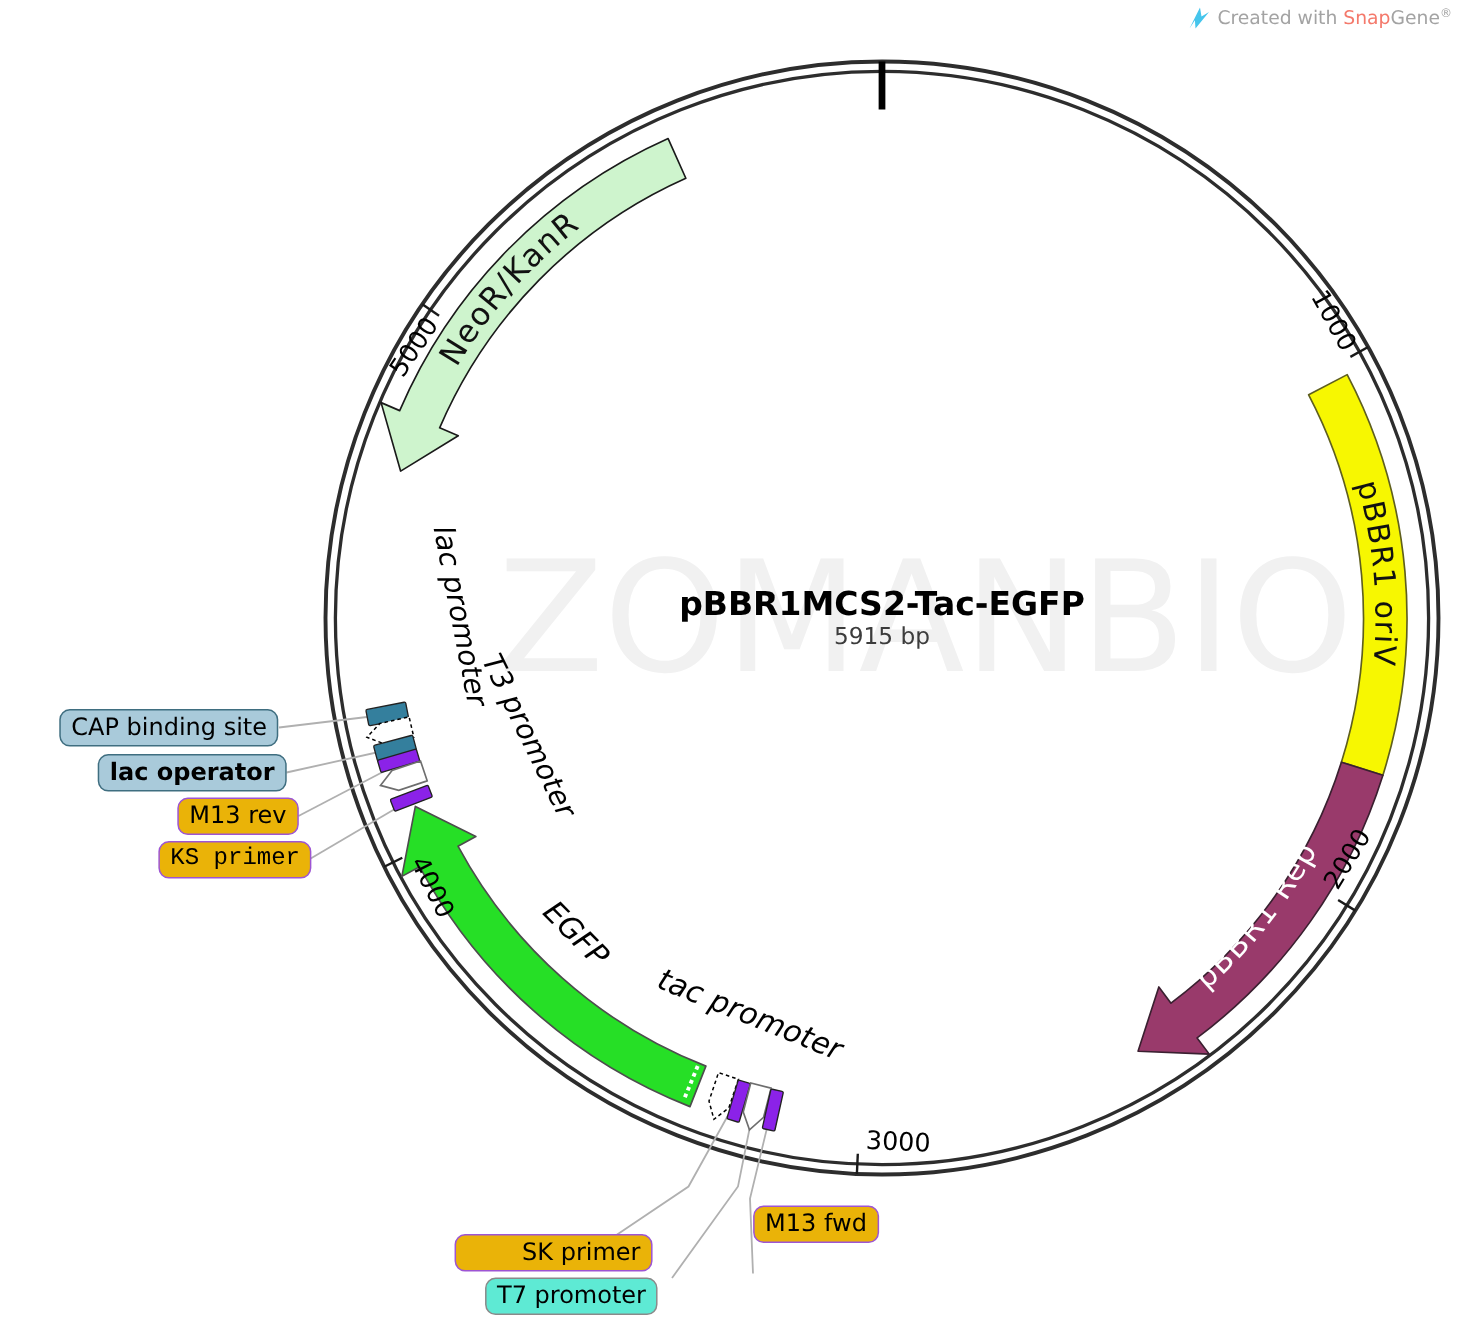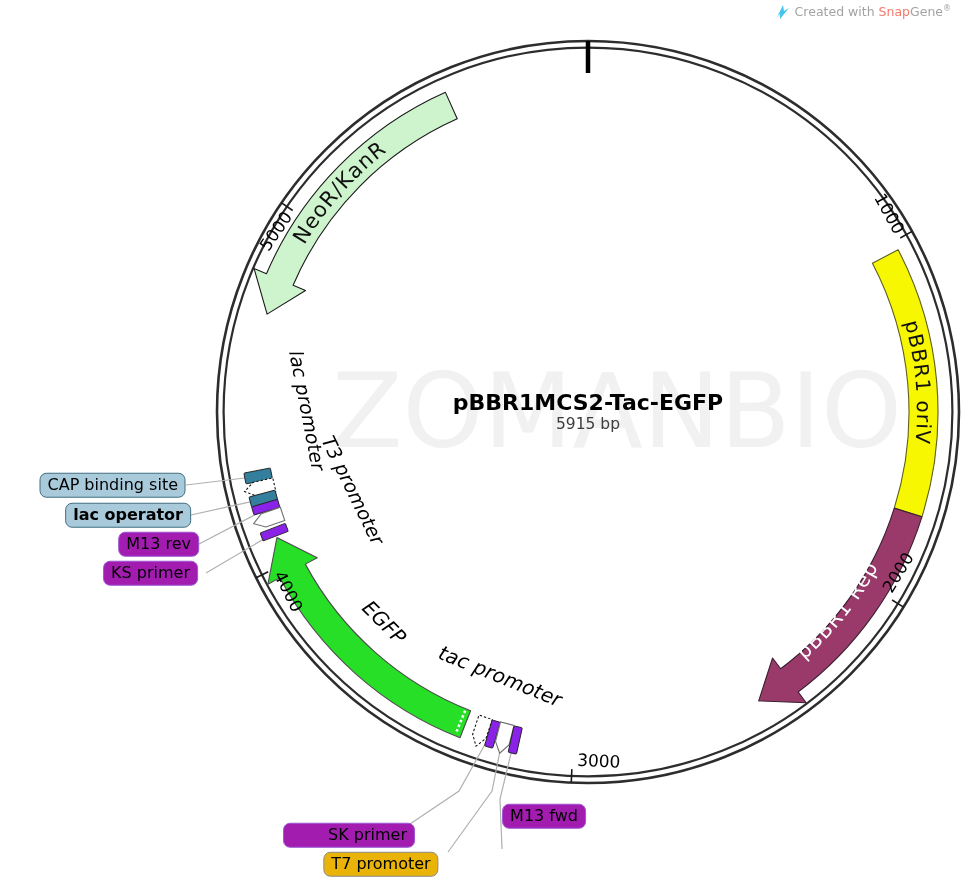--- a/index.html
+++ b/index.html
@@ -10,23 +10,23 @@
   .ptitle{font-family:"DejaVu Sans", sans-serif;font-size:22px;font-weight:bold;fill:#000;}
   .pbp{font-family:"DejaVu Sans", sans-serif;font-size:15.5px;fill:#3c3c3c;}
   .ticktxt{font-family:"DejaVu Sans", sans-serif;font-size:17px;fill:#000;}
   .curvetxt{font-family:"DejaVu Sans", sans-serif;letter-spacing:1px;}
   .innertxt{font-family:"DejaVu Sans", sans-serif;font-style:italic;fill:#000;}
   .callout{position:absolute;font-size:16px;color:#000;border:1.6px solid #555;border-radius:7px;
            padding:1px 7px 2px 7px;white-space:nowrap;line-height:1.22;background:#fff;}
   .callout.anch-right{transform:translate(-100%,-50%);}
   .callout.anch-center{transform:translate(-50%,-50%);}
   .sty-teal{background:#A9CADA;border-color:#3F6E80;}
-  .sty-purple{background:#a21caf;border-color:#9D55D4;}
-  .sty-white{background:#eab308;border-color:#8a8a8a;}
-  #credit{position:absolute;top:4px;right:25px;font-size:12.5px;color:#a3a3a3;
+  .sty-purple{background:#eab308;border-color:#9D55D4;}
+  .sty-white{background:#5eead4;border-color:#8a8a8a;}
+  #credit{position:absolute;top:4px;right:8px;font-size:12.5px;color:#a3a3a3;
           display:flex;align-items:center;gap:5px;}
   #credit .brand-hl{color:#f4796b;}
   #credit sup{font-size:8px;}
 </style>
 </head>
 <body>
 
 <div id="stage">
 
   <svg id="plasmid-svg" width="976" height="882" viewBox="0 0 976 882">
@@ -109,22 +109,22 @@
         <text class="innertxt" font-size="20" transform="translate(437,658) rotate(22)">tac promoter</text>
       </g>
     <text class="ptitle" x="588" y="410" text-anchor="middle">pBBR1MCS2-Tac-EGFP</text>
     <text class="pbp" x="588" y="429" text-anchor="middle">5915 bp</text>
   </svg>
 
   <div id="callouts">
       <div class="callout sty-teal anch-right" style="left: 186px; top: 485px;">CAP binding site</div>
       <div class="callout sty-teal anch-right" style="left: 191px; top: 515px; font-weight: bold;">lac operator</div>
       <div class="callout sty-purple anch-right" style="left: 199px; top: 544px;">M13 rev</div>
-      <div class="callout sty-purple anch-right" style="left: 198px; top: 573px;">KS primer</div>
-      <div class="callout sty-purple anch-center" style="left: 349px; top: 835px; padding-left: 44px;">SK primer</div>
+      <div class="callout sty-purple anch-right" style="left: 208px; top: 573px; font-family: Liberation Mono, monospace;">KS primer</div>
+      <div class="callout sty-purple anch-center" style="left: 369px; top: 835px; padding-left: 44px;">SK primer</div>
       <div class="callout sty-white anch-center" style="left: 381px; top: 864px;">T7 promoter</div>
       <div class="callout sty-purple anch-center" style="left: 544px; top: 816px;">M13 fwd</div>
     </div>
 
   <div id="credit">
     <svg width="15" height="16" viewBox="0 0 15 16">
       <polygon points="1,15 8,1 9,7 14,4 5,15 4.6,9.5" fill="#45C5EC"></polygon>
     </svg>
     <span><span>Created with </span><span class="brand-hl">Snap</span><span>Gene</span><sup>®</sup></span>
   </div>

